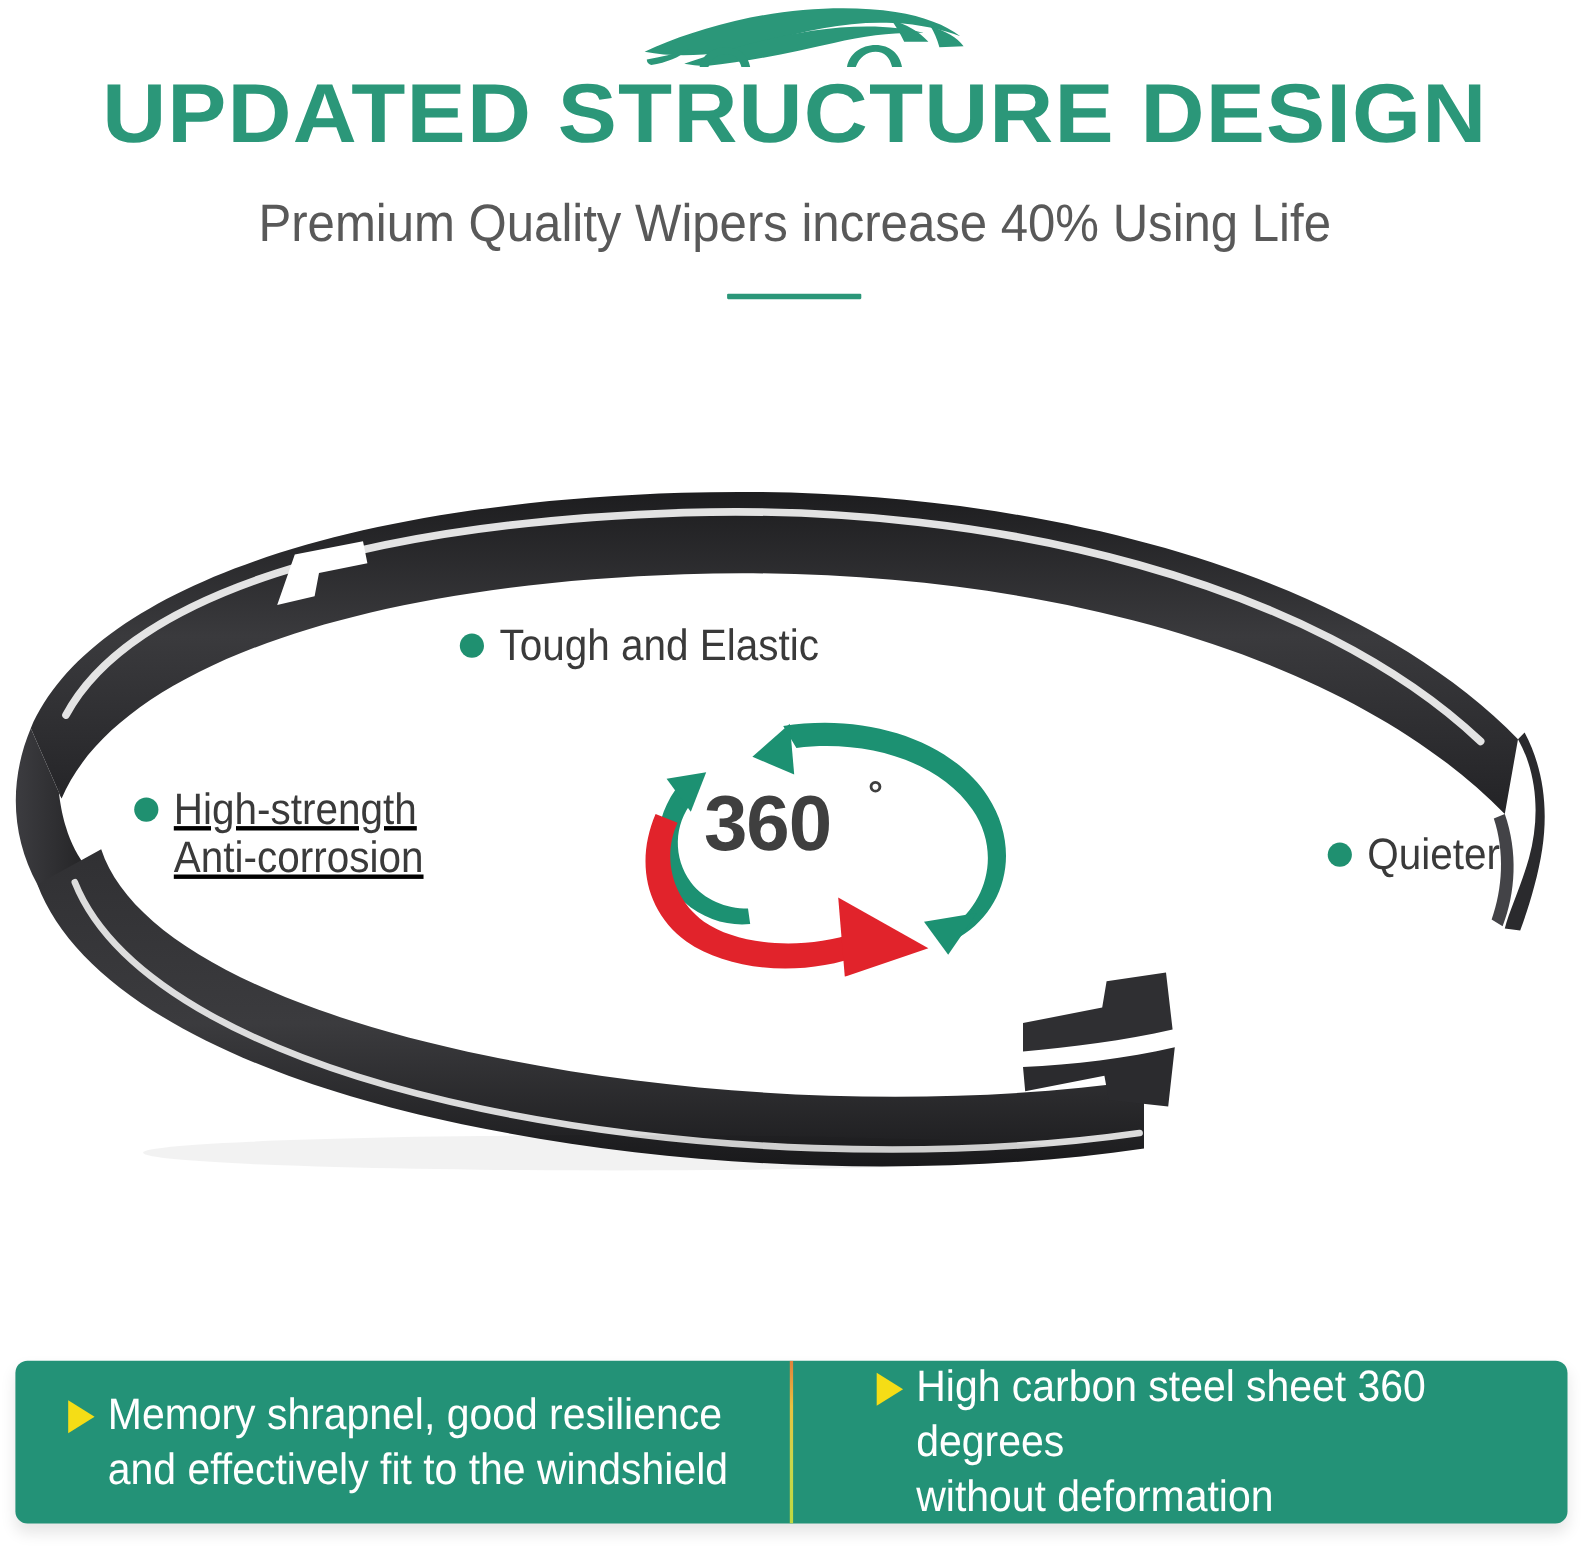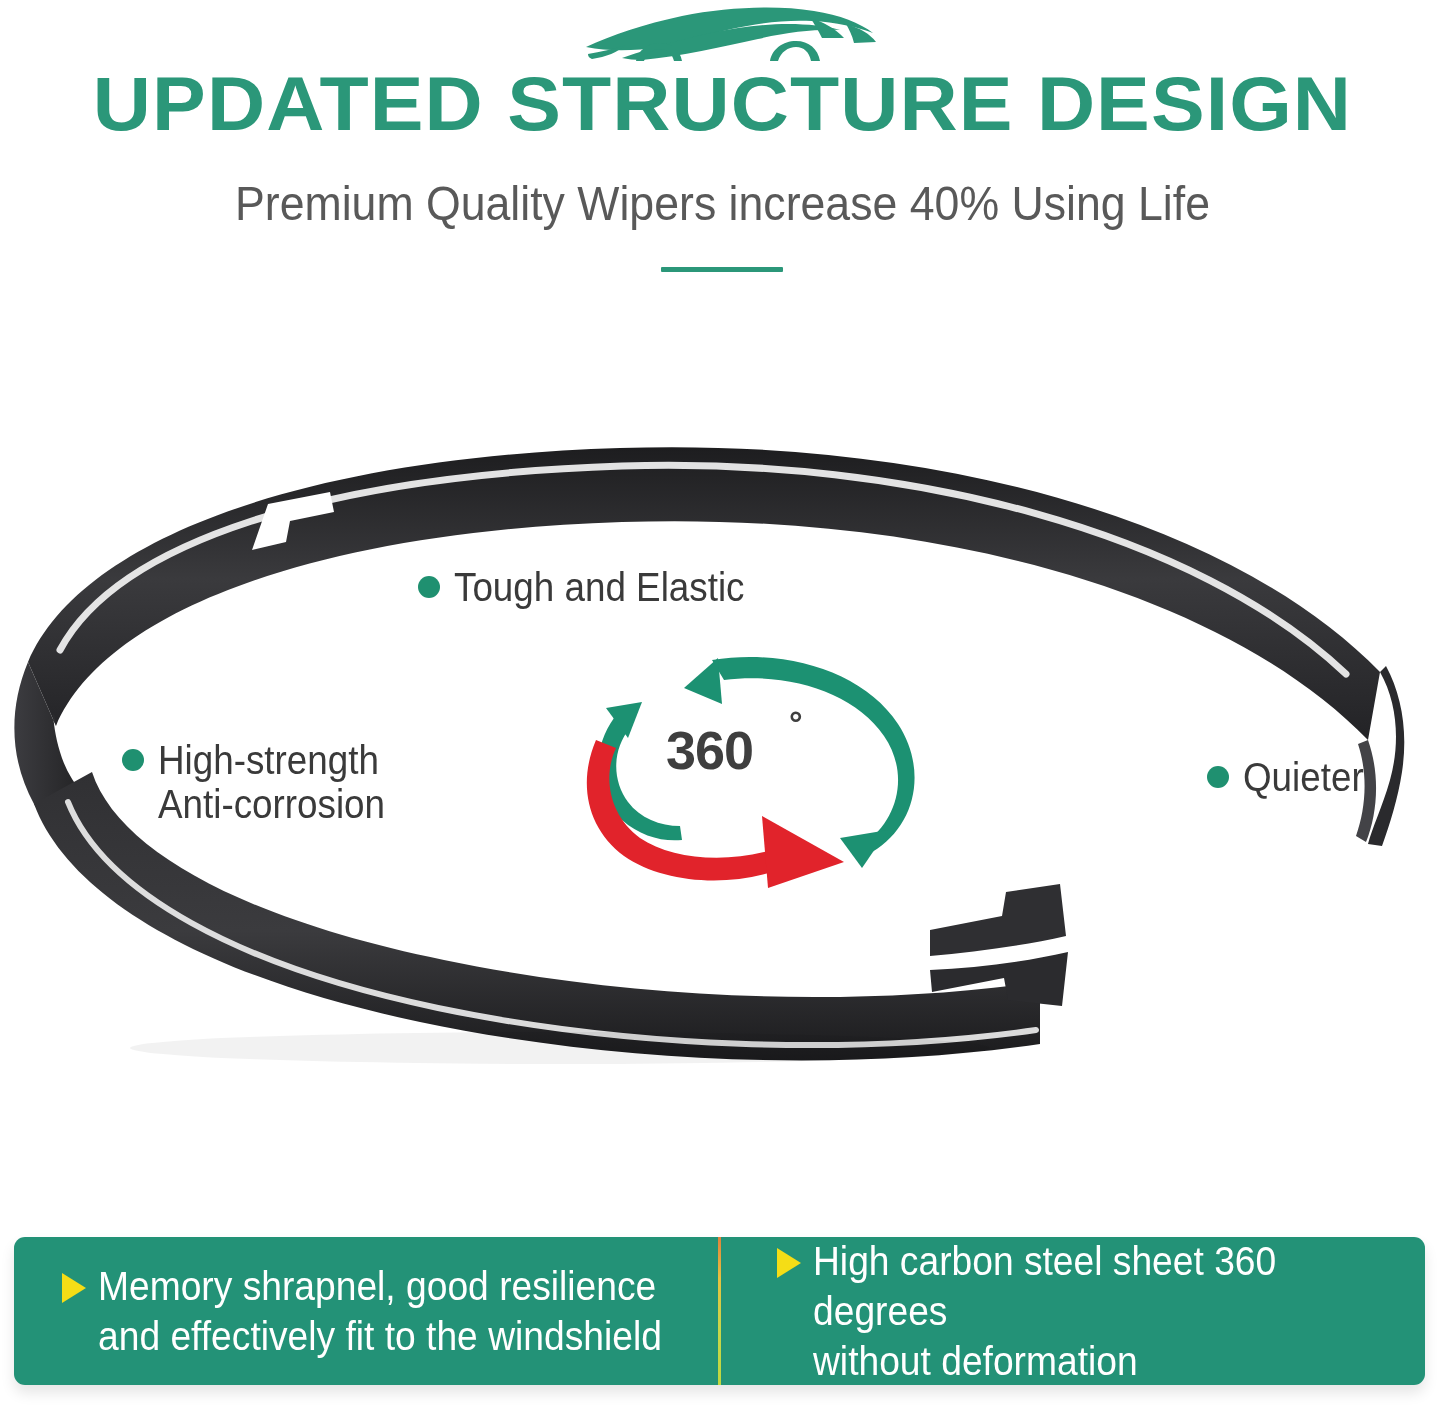--- a/index.html
+++ b/index.html
@@ -99,37 +99,37 @@
     line-height: 44px;
     font-weight: 400;
     color: #3A3A3A;
     transform: scaleX(0.92);
     transform-origin: left top;
     white-space: pre-line;
   }
 
   #feature-tough    { left: 418px; top: 565px; }
   #feature-anti-ox  { left: 866px; top: 565px; }
-  #feature-high-str { left: 122px; top: 738px; }
+  #feature-high-str { left: 122px; top: 714px; text-decoration: underline; }
   #feature-quieter  { left: 1207px; top: 755px; }
 
   
   .badge-360 {
     position: absolute;
     left: 572px;
     top: 652px;
     width: 352px;
     height: 236px;
   }
   .badge-360 .badge-text {
     position: absolute;
-    left: 94px;
+    left: 68px;
     top: 62px;
     font-family: "Liberation Sans", "DejaVu Sans", sans-serif;
-    font-size: 54px;
+    font-size: 71px;
     line-height: 72px;
     font-weight: 700;
     color: #3F3F3F;
     letter-spacing: -1px;
   }
   .badge-360 .badge-deg {
     position: absolute;
     left: 217px;
     top: 52px;
     font-family: "Liberation Sans", "DejaVu Sans", sans-serif;
@@ -152,21 +152,21 @@
     overflow: hidden;
     justify-content: center;
   }
   .banner-col {
     flex: 1 1 50%;
     display: flex;
     align-items: center;
     padding: 0 0 0 48px;
     box-sizing: border-box;
   }
-  .banner-col.right { padding-left: 56px; }
+  .banner-col.right { padding-left: 76px; }
   .banner-divider {
     flex: 0 0 3px;
     align-self: stretch;
     background: linear-gradient(to bottom, #E0813C 0%, #E8C13F 28%, #C9D64A 62%, #BFD840 100%);
   }
   .banner-row {
     display: flex;
     align-items: flex-start;
     gap: 12px;
   }

